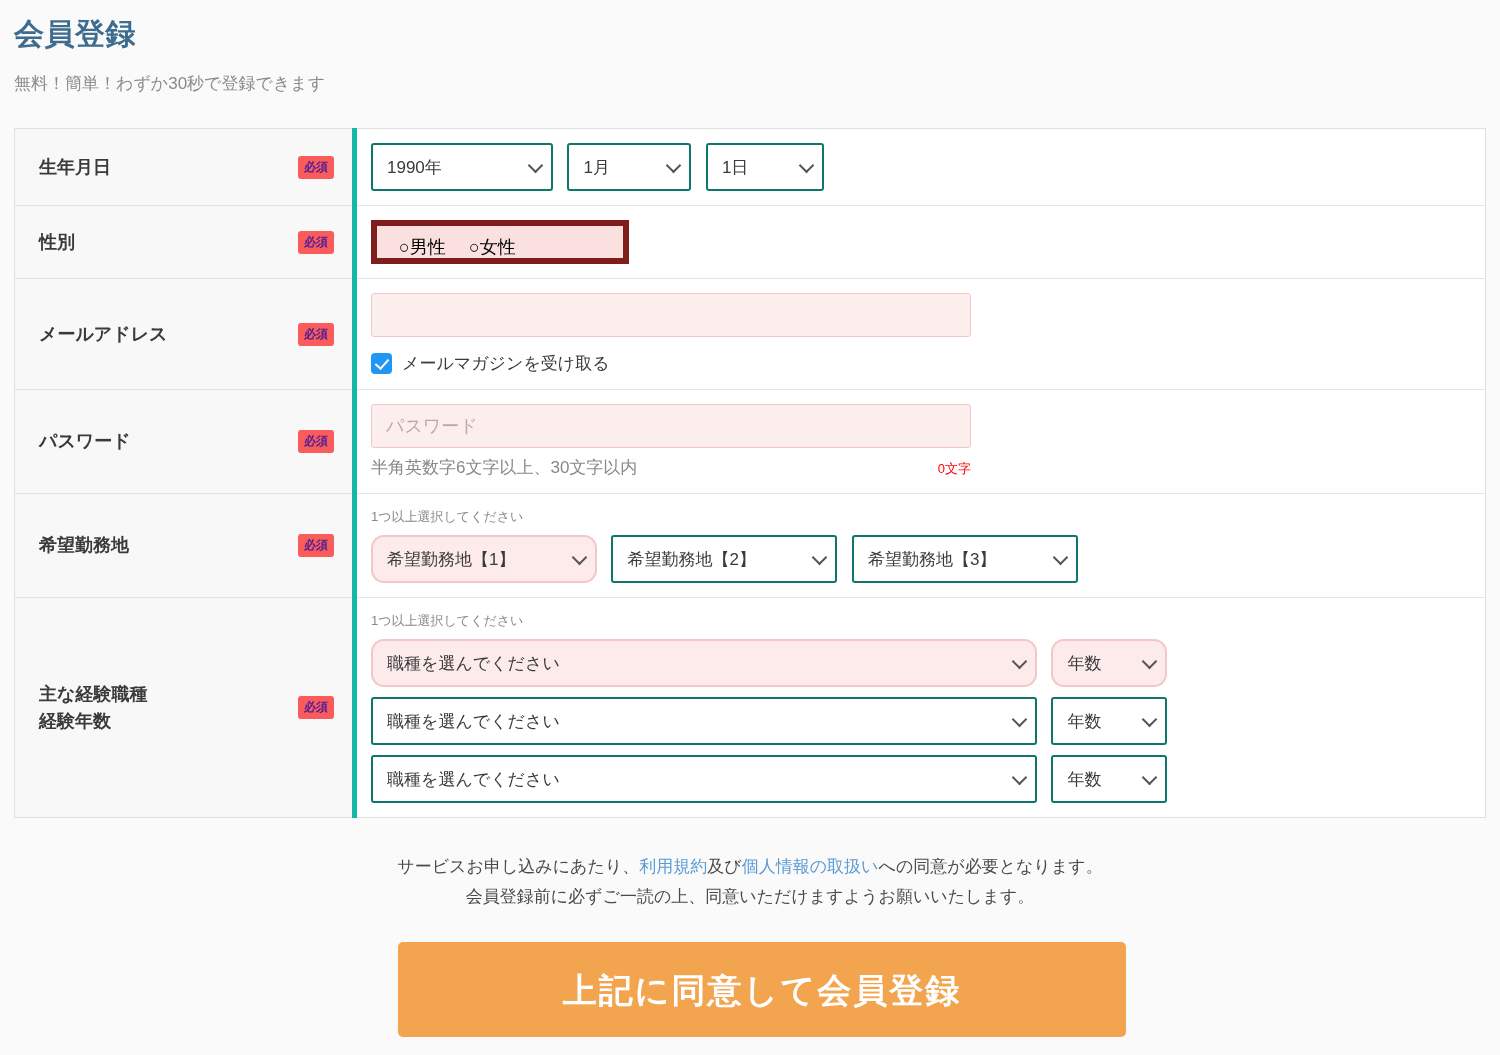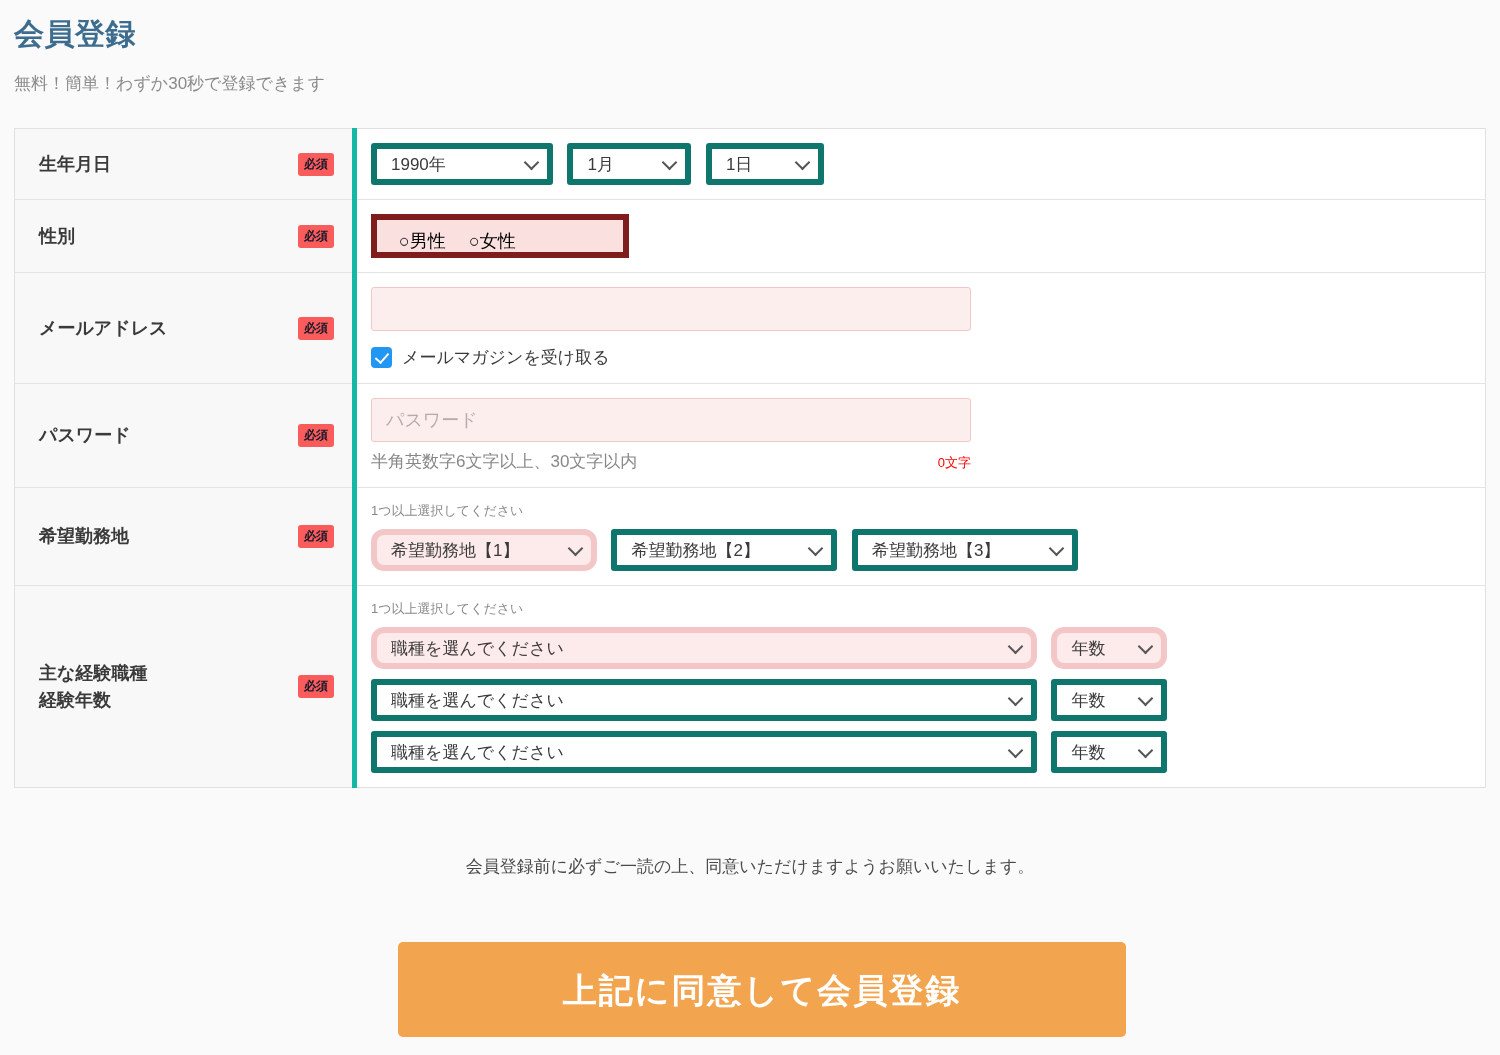--- a/index.html
+++ b/index.html
@@ -71,43 +71,43 @@
   .label-text {
     font-size: 18px;
     font-weight: bold;
     color: #3a3a3a;
     line-height: 1.45;
     white-space: pre-line;
   }
   .badge-required {
     display: inline-block;
     background: #fa5c5c;
-    color: #0f172a;
+    color: #4c1d95;
     font-size: 12px;
     font-weight: bold;
     line-height: 1;
     padding: 5px 6px 6px 6px;
     border-radius: 3px;
     flex: 0 0 auto;
     white-space: nowrap;
   }
 
   td.field-cell {
     padding: 14px 0 14px 14px;
     background: #ffffff;
   }
 
   
   .select {
     position: relative;
     display: inline-flex;
     align-items: center;
-    height: 42px;
+    height: 48px;
     box-sizing: border-box;
-    border: 6px solid #0f766e;
+    border: 2px solid #0f766e;
     border-radius: 3px;
     background: #ffffff;
     padding: 0 30px 0 14px;
     font-size: 17px;
     color: #3a3a3a;
     vertical-align: middle;
     margin-right: 10px;
     cursor: pointer;
     white-space: nowrap;
     overflow: hidden;
@@ -421,20 +421,21 @@
               <span class="chev"></span>
             </div>
           </div>
         </td>
       </tr>
 
     </tbody>
   </table>
 
   <div class="terms">
+    <div><span>サービスお申し込みにあたり、</span><a href="#">利用規約</a><span>及び</span><a href="#">個人情報の取扱い</a><span>への同意が必要となります。</span></div>
     <div>会員登録前に必ずご一読の上、同意いただけますようお願いいたします。</div>
   </div>
 
   <div class="submit-wrap">
     <button class="submit-btn">上記に同意して会員登録</button>
   </div>
 
 </div>
 
 </body></html>

